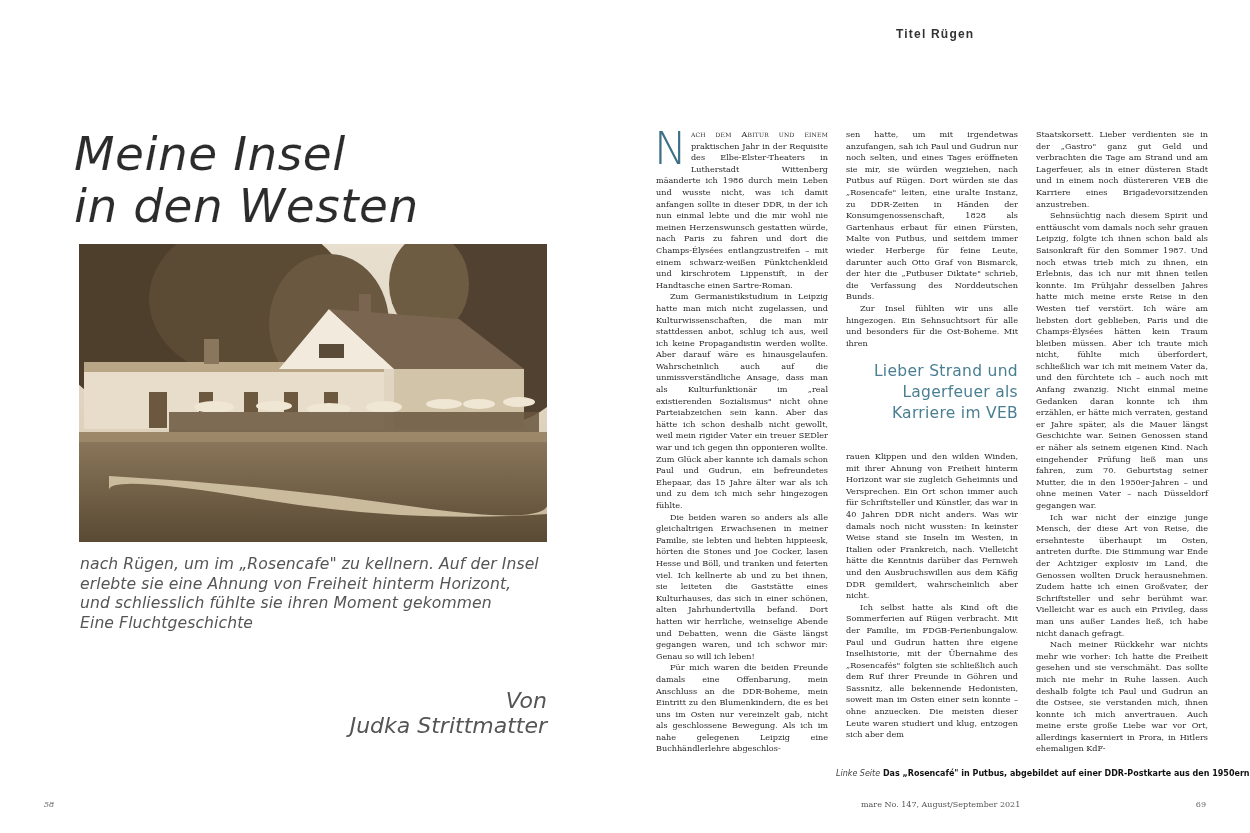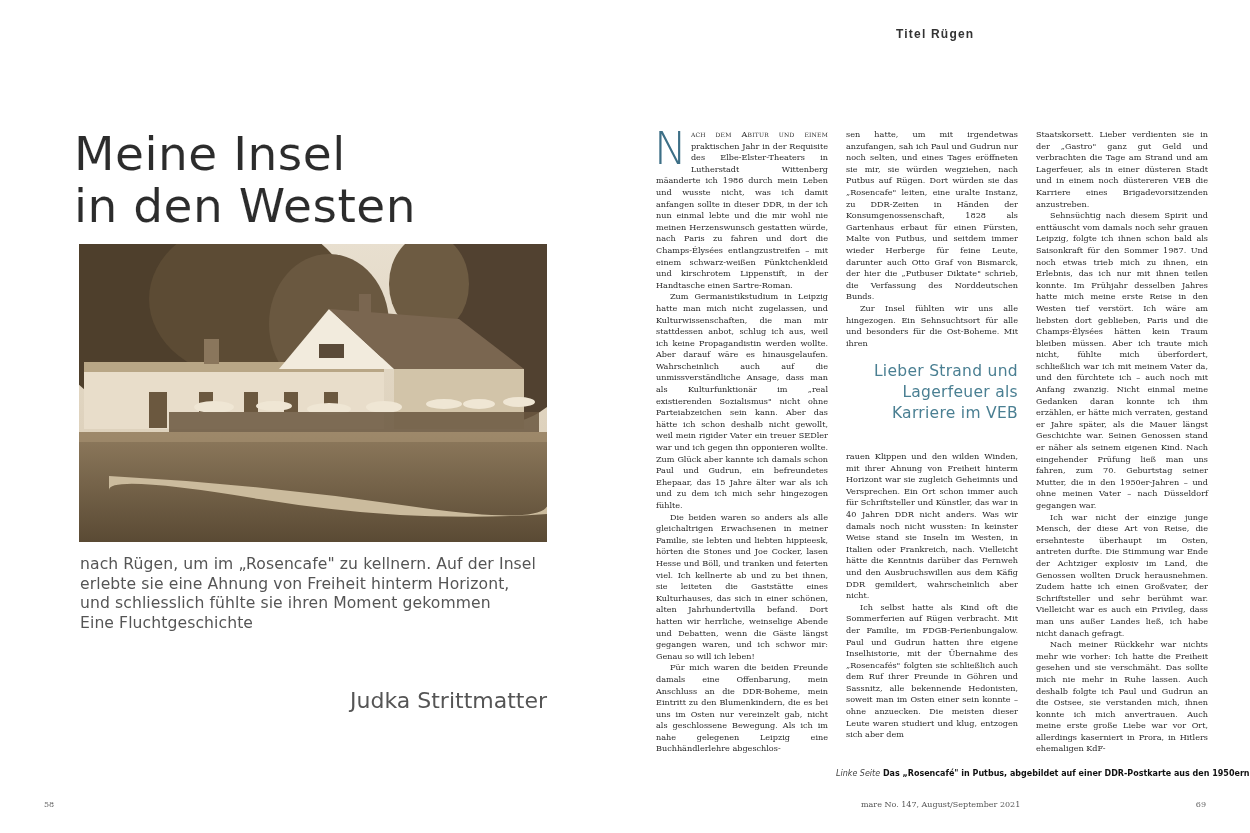--- a/index.html
+++ b/index.html
@@ -1,19 +1,19 @@
 <!DOCTYPE html>
 <html><head>
 <meta charset="utf-8">
 <style>
   * { box-sizing: border-box; margin: 0; padding: 0; }
   html, body { width: 1250px; height: 833px; background: #ffffff; overflow: hidden; }
   body { position: relative; font-family: "DejaVu Serif", serif; color: #2a2a2a; }
 
-  .page { position: absolute; top: 0; height: 697px; }
+  .page { position: absolute; top: 0; height: 697px; font-style: italic; }
   .page-left { left: 0; width: 625px; }
   .page-right { left: 625px; width: 625px; }
 
   
   .headline {
     position: absolute; left: 74px; top: 128px; width: 480px;
     font-family: "DejaVu Sans", sans-serif; font-weight: 200;
     font-size: 47px; line-height: 52px; color: #2c2c2c; letter-spacing: 0.5px;
     -webkit-text-stroke: 0.1px #fff;
   }
@@ -147,20 +147,21 @@
   </div>
 
   <div class="lead">
     <p>nach Rügen, um im „Rosencafe" zu kellnern. Auf der Insel</p>
     <p>erlebte sie eine Ahnung von Freiheit hinterm Horizont,</p>
     <p>und schliesslich fühlte sie ihren Moment gekommen</p>
     <p>Eine Fluchtgeschichte</p>
   </div>
 
   <div class="byline">
+    <div>Von</div>
     <div>Judka Strittmatter</div>
   </div>
 
   <div class="folio folio-left">58</div>
 </div>
 
 <div class="page page-right"></div>
 
 <div class="rubric">Titel Rügen</div>
 

